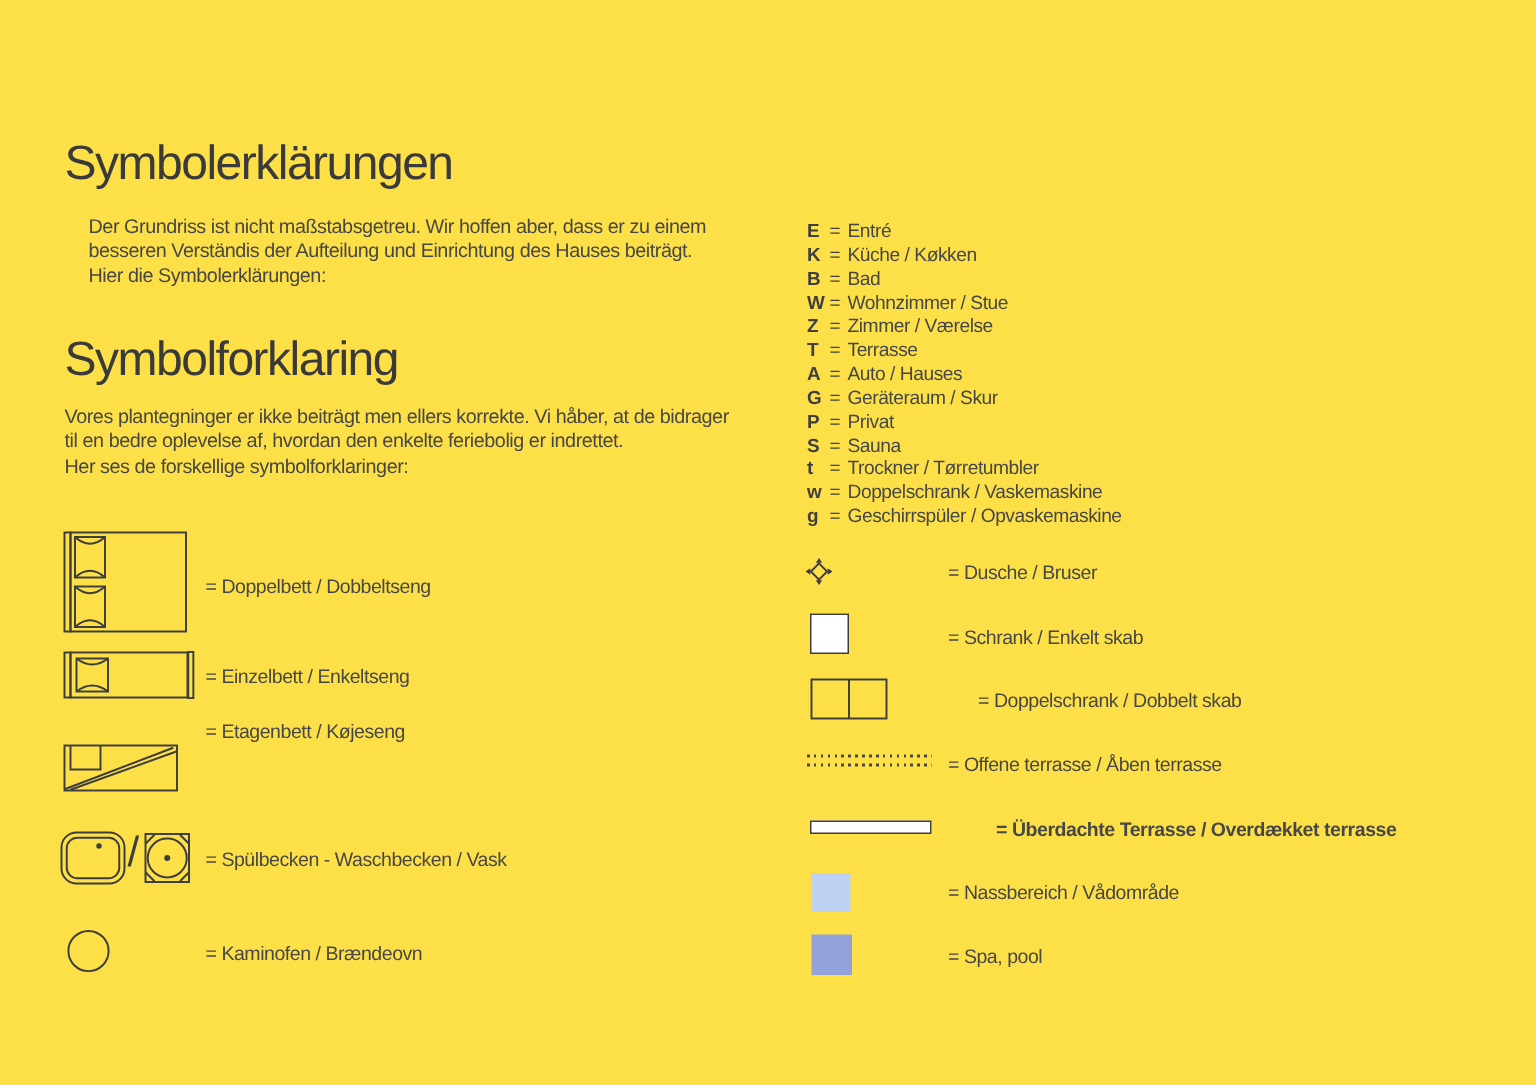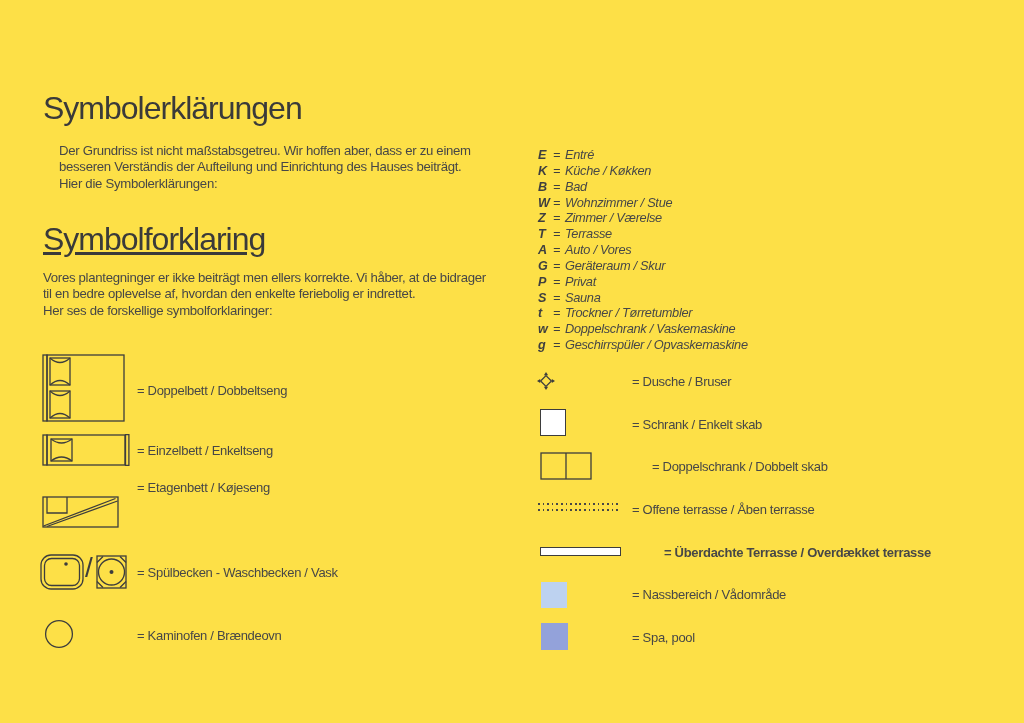--- a/index.html
+++ b/index.html
@@ -25,26 +25,26 @@
     }
     .para {
       position: absolute;
       font-size: 13.2px;
       line-height: 16.4px;
       letter-spacing: -0.3px;
       color: #474747;
     }
     #title-de { left: 43px; top: 90px; }
     #intro-de { left: 43px; top: 143px; margin-left: 16px; }
-    #title-da { left: 43px; top: 221px; text-decoration: underline; }
+    #title-da { left: 43px; top: 221px; }
     #intro-da { left: 43px; top: 270px; }
 
     
     #legend { position: absolute; left: 538px; top: 146px; }
-    .legend-row { height: 15.85px; line-height: 15.85px; white-space: nowrap; font-style: italic; }
+    .legend-row { height: 15.85px; line-height: 15.85px; white-space: nowrap; }
     .legend-key {
       display: inline-block; width: 15px;
       font-size: 12.6px; font-weight: bold; color: #3f3f3f; letter-spacing: -0.2px;
     }
     .legend-eq { display: inline-block; width: 12px; font-size: 12.6px; color: #3f3f3f; }
     .legend-label { font-size: 12.8px; color: #474747; letter-spacing: -0.3px; }
 
     
     .lbl {
       position: absolute;
@@ -116,21 +116,21 @@
     <div>Her ses de forskellige symbolforklaringer:</div>
   </div>
 
   <div id="legend">
     <div class="legend-row"><span class="legend-key">E</span><span class="legend-eq">=</span><span class="legend-label">Entré</span></div>
     <div class="legend-row"><span class="legend-key">K</span><span class="legend-eq">=</span><span class="legend-label">Küche / Køkken</span></div>
     <div class="legend-row"><span class="legend-key">B</span><span class="legend-eq">=</span><span class="legend-label">Bad</span></div>
     <div class="legend-row"><span class="legend-key">W</span><span class="legend-eq">=</span><span class="legend-label">Wohnzimmer / Stue</span></div>
     <div class="legend-row"><span class="legend-key">Z</span><span class="legend-eq">=</span><span class="legend-label">Zimmer / Værelse</span></div>
     <div class="legend-row"><span class="legend-key">T</span><span class="legend-eq">=</span><span class="legend-label">Terrasse</span></div>
-    <div class="legend-row"><span class="legend-key">A</span><span class="legend-eq">=</span><span class="legend-label">Auto / Vores</span></div>
+    <div class="legend-row"><span class="legend-key">A</span><span class="legend-eq">=</span><span class="legend-label">Auto / Hauses</span></div>
     <div class="legend-row"><span class="legend-key">G</span><span class="legend-eq">=</span><span class="legend-label">Geräteraum / Skur</span></div>
     <div class="legend-row"><span class="legend-key">P</span><span class="legend-eq">=</span><span class="legend-label">Privat</span></div>
     <div class="legend-row"><span class="legend-key">S</span><span class="legend-eq">=</span><span class="legend-label">Sauna</span></div>
     <div class="legend-row"><span class="legend-key">t</span><span class="legend-eq">=</span><span class="legend-label">Trockner / Tørretumbler</span></div>
     <div class="legend-row"><span class="legend-key">w</span><span class="legend-eq">=</span><span class="legend-label">Doppelschrank / Vaskemaskine</span></div>
     <div class="legend-row"><span class="legend-key">g</span><span class="legend-eq">=</span><span class="legend-label">Geschirrspüler / Opvaskemaskine</span></div>
   </div>
 
   <div class="icon-abs" id="icon-double-bed">
     <svg width="84" height="68" viewBox="0 0 84 68">

